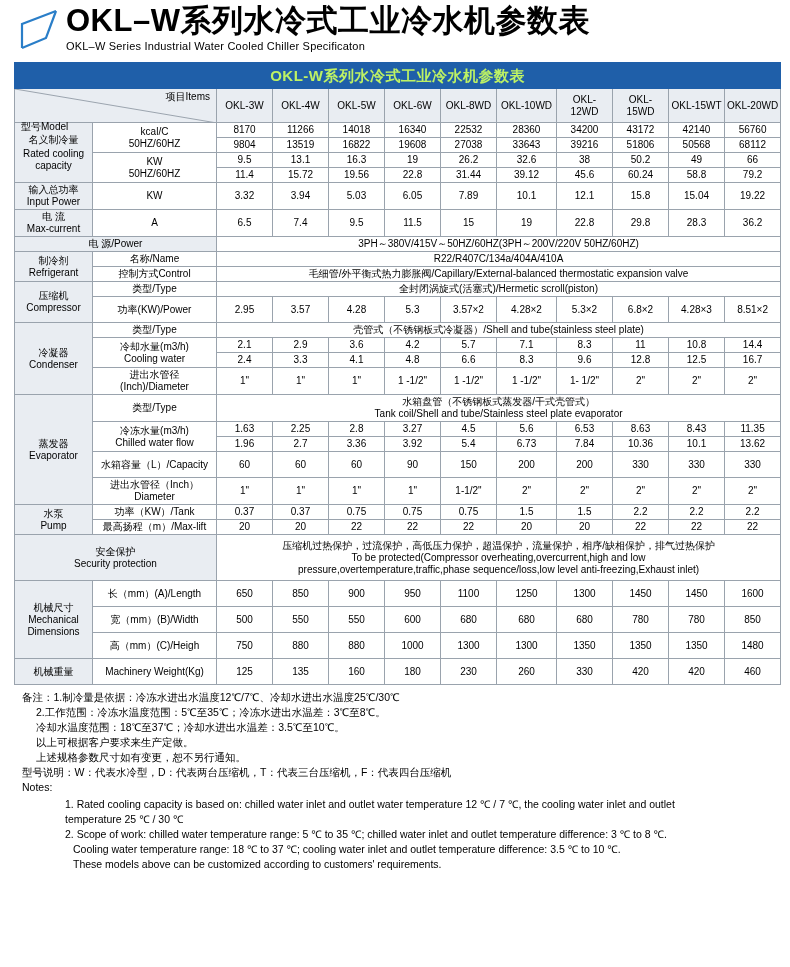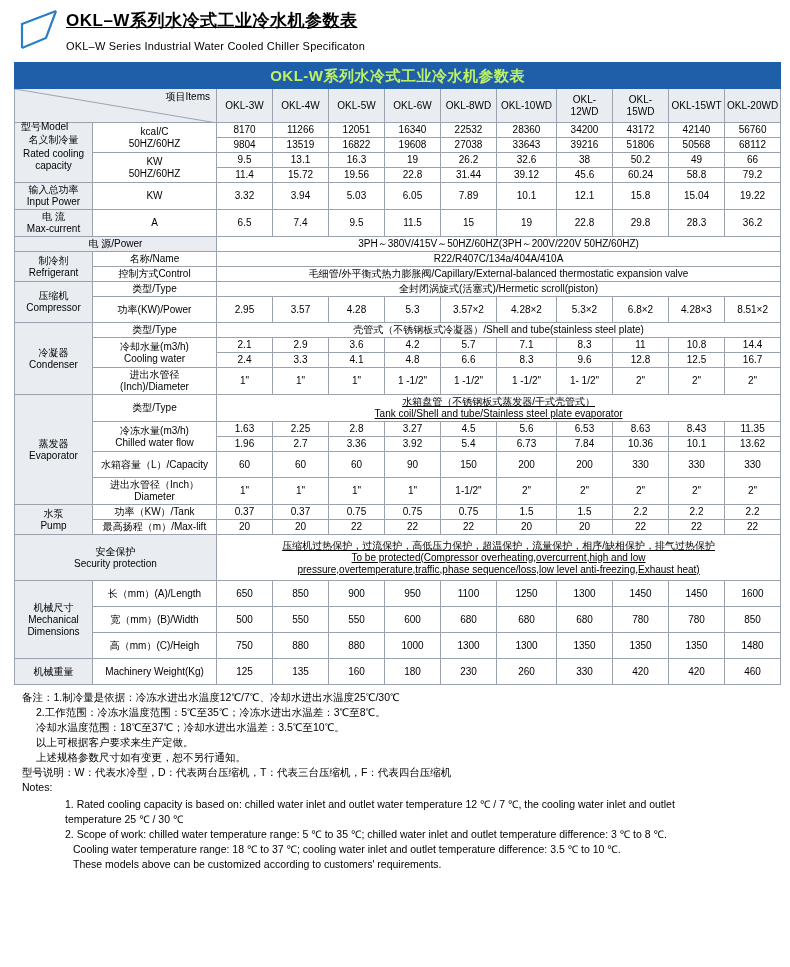--- a/index.html
+++ b/index.html
@@ -10,22 +10,22 @@
     font-family: "Liberation Sans", sans-serif;
     color: #000;
   }
   .page { width: 790px; height: 967px; position: relative; padding: 0 14px; }
 
   
   .header { display: flex; align-items: flex-start; padding: 8px 0 6px 2px; }
   .logo-mark { width: 46px; height: 44px; flex: 0 0 46px; position: relative; }
   .header-texts { padding-left: 4px; }
   .title-cn {
-    font-size: 17px; font-weight: bold; letter-spacing: 0.5px;
-    line-height: 26px; white-space: nowrap; text-decoration: underline;
+    font-size: 31px; font-weight: bold; letter-spacing: 0.5px;
+    line-height: 26px; white-space: nowrap;
   }
   .title-en {
     font-size: 11px; line-height: 20px; margin-top: 2px;
     letter-spacing: 0.2px; white-space: nowrap;
   }
 
   
   table.spec {
     border-collapse: collapse;
     width: 762px;
@@ -55,21 +55,21 @@
   .tall { height: 26px; }
   .diag-cell {
     position: relative;
     background: #e9edf2;
     height: 34px;
     padding: 0;
   }
   .diag-cell .dg { position: absolute; inset: 0; }
   .diag-cell .t1 { position: absolute; left: 6px; top: 32px; font-size: 10px; }
   .diag-cell .t2 { position: absolute; right: 6px; top: 2px; font-size: 10px; }
-  .wrap { white-space: normal; line-height: 12px; text-decoration: underline; }
+  .wrap { white-space: normal; line-height: 12px; }
 
   
   .notes { margin-top: 5px; font-size: 10.5px; line-height: 15px; padding-left: 8px; }
   .notes .cn { font-size: 10.5px; }
   .notes .indent1 { padding-left: 14px; }
   .notes-en { margin-top: 2px; font-size: 10.5px; line-height: 15px; margin-left: 43px; }
   .notes-en .row { padding-left: 0; }
   .notes-en .cont { padding-left: 0; }
 </style>
 </head>
@@ -135,21 +135,21 @@
         <td class="lbl" rowspan="4">
           <div>名义制冷量</div>
           <div style="margin-top:2px">Rated cooling capacity</div>
         </td>
         <td class="sub" rowspan="2">
           <div>kcal/C</div>
           <div>50HZ/60HZ</div>
         </td>
         <td><span>8170</span></td>
         <td><span>11266</span></td>
-        <td><span>12051</span></td>
+        <td><span>14018</span></td>
         <td><span>16340</span></td>
         <td><span>22532</span></td>
         <td><span>28360</span></td>
         <td><span>34200</span></td>
         <td><span>43172</span></td>
         <td><span>42140</span></td>
         <td><span>56760</span></td>
       </tr>
       <tr>
         <td><span>9804</span></td>
@@ -422,21 +422,21 @@
       </tr>
 
       <tr>
         <td class="lbl" colspan="2">
           <div>安全保护</div>
           <div>Security protection</div>
         </td>
         <td colspan="10" class="white wrap" style="height:46px">
           <div>压缩机过热保护，过流保护，高低压力保护，超温保护，流量保护，相序/缺相保护，排气过热保护</div>
           <div>To be protected(Compressor overheating,overcurrent,high and low</div>
-          <div>pressure,overtemperature,traffic,phase sequence/loss,low level anti-freezing,Exhaust heat)</div>
+          <div>pressure,overtemperature,traffic,phase sequence/loss,low level anti-freezing,Exhaust inlet)</div>
         </td>
       </tr>
 
       <tr class="tall">
         <td class="lbl" rowspan="3">
           <div>机械尺寸</div>
           <div>Mechanical Dimensions</div>
         </td>
         <td class="sub">长（mm）(A)/Length</td>
         <td><span>650</span></td>

